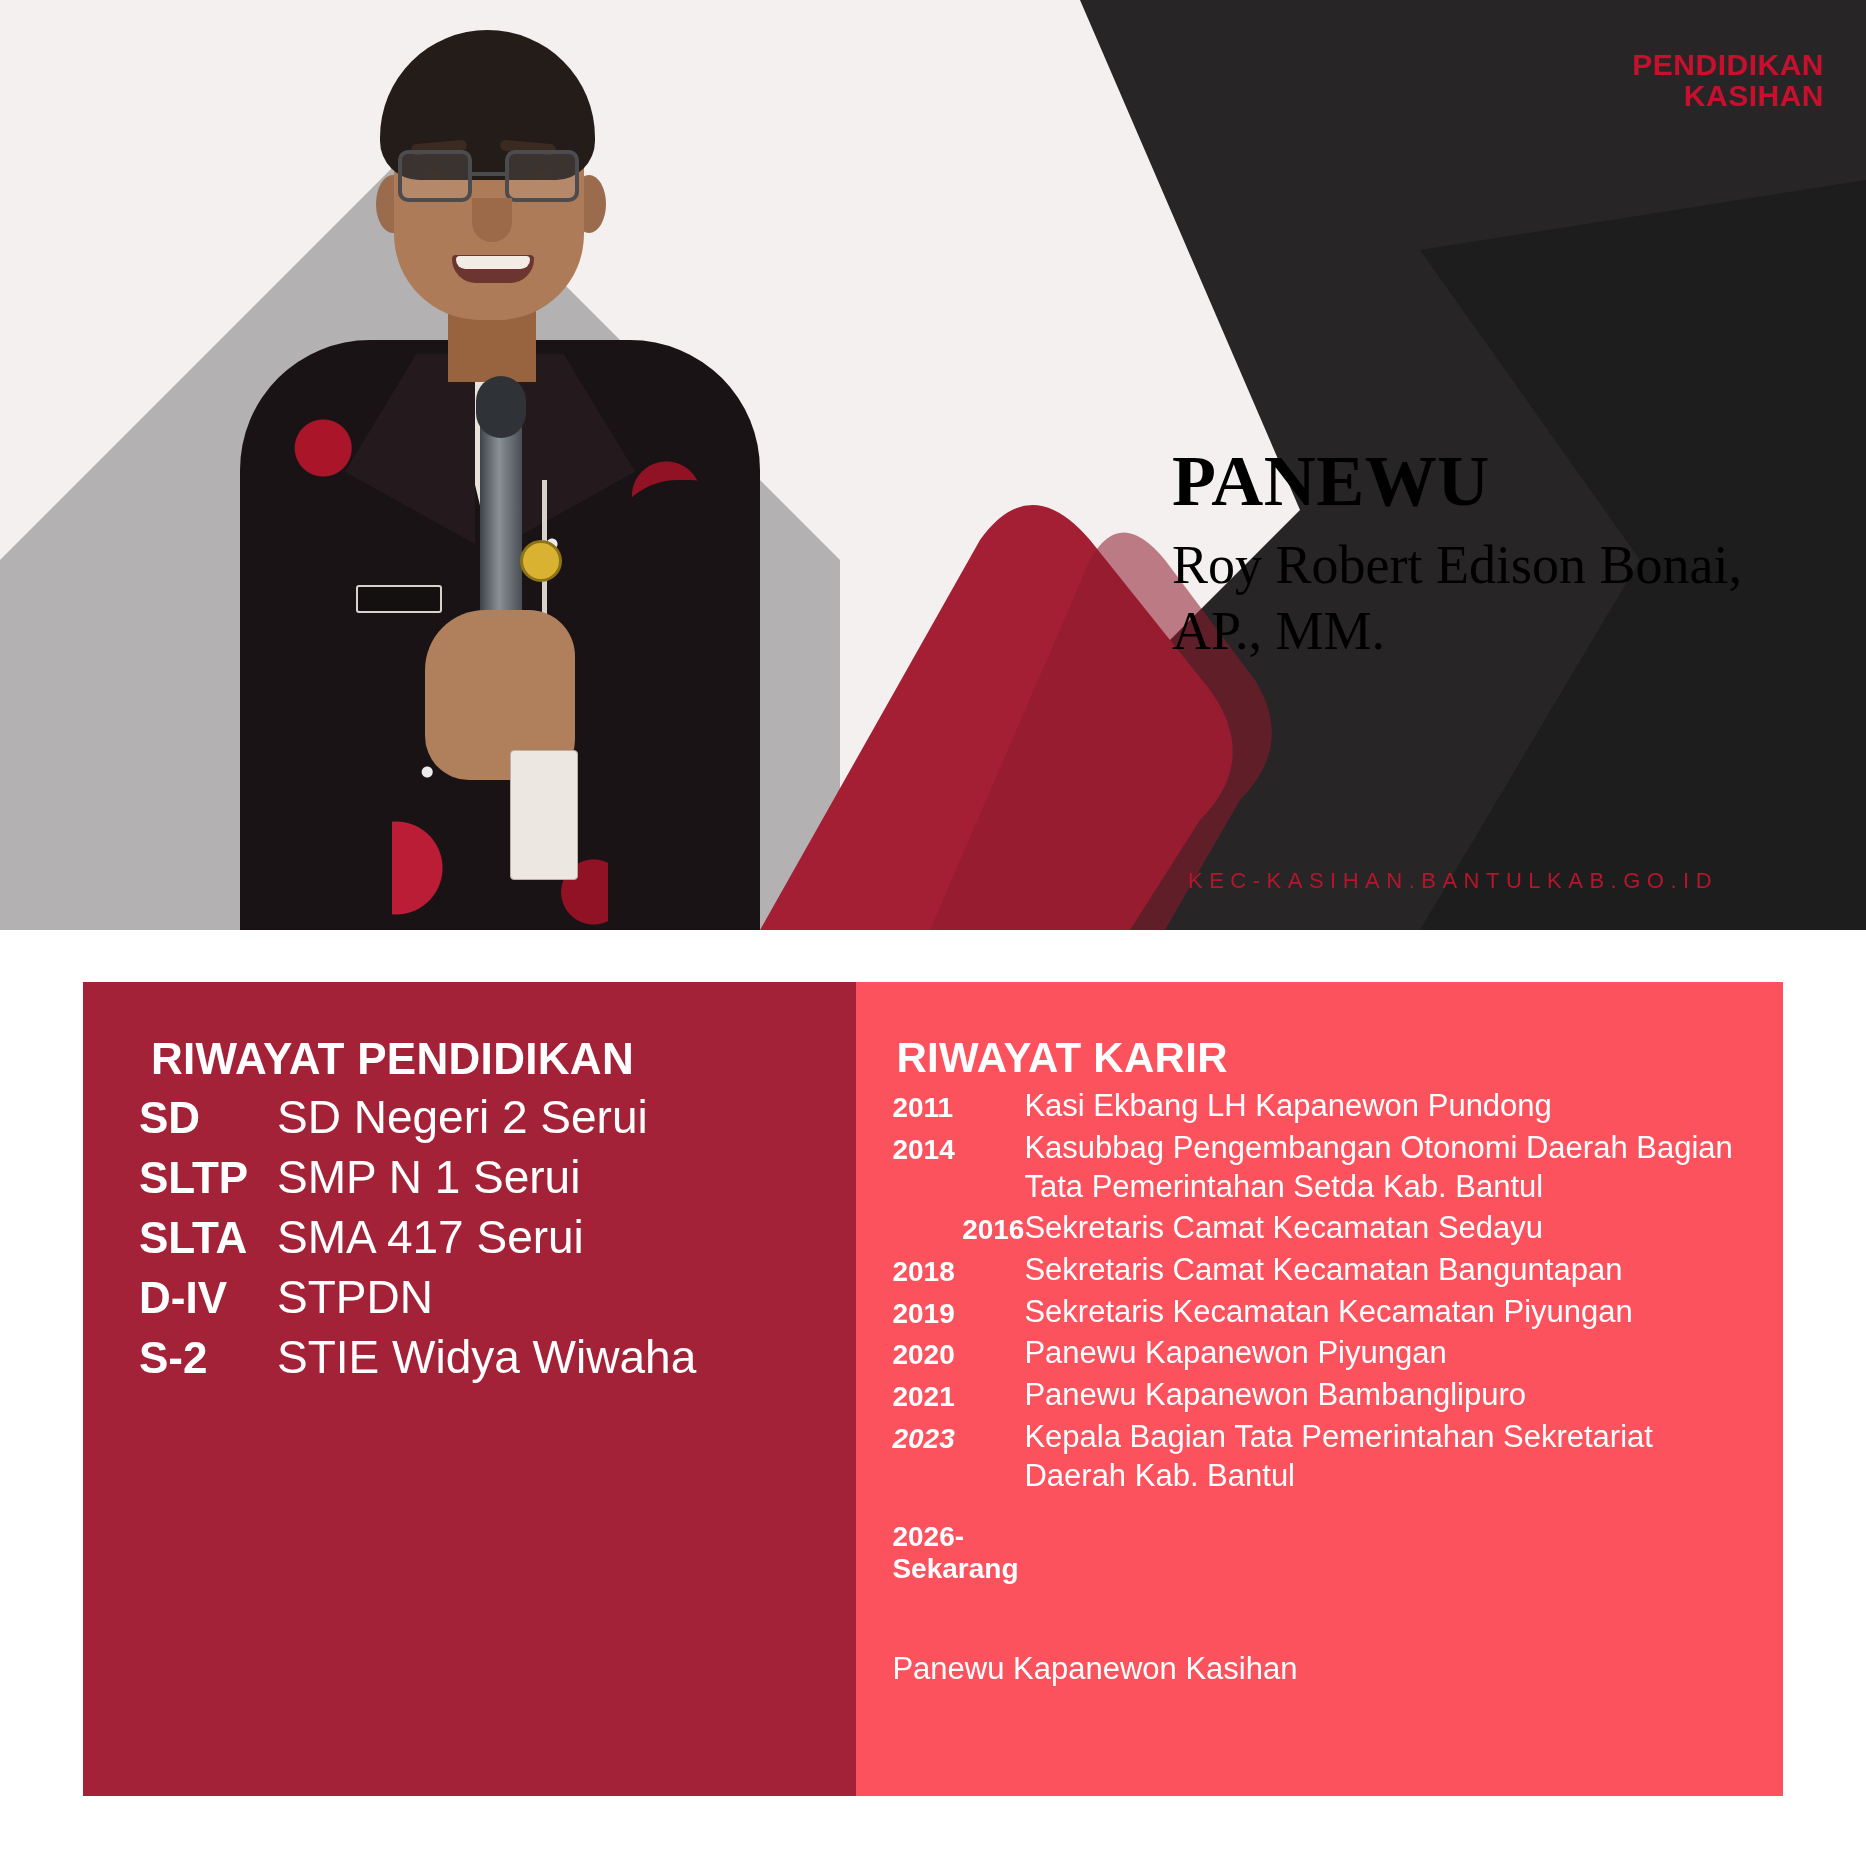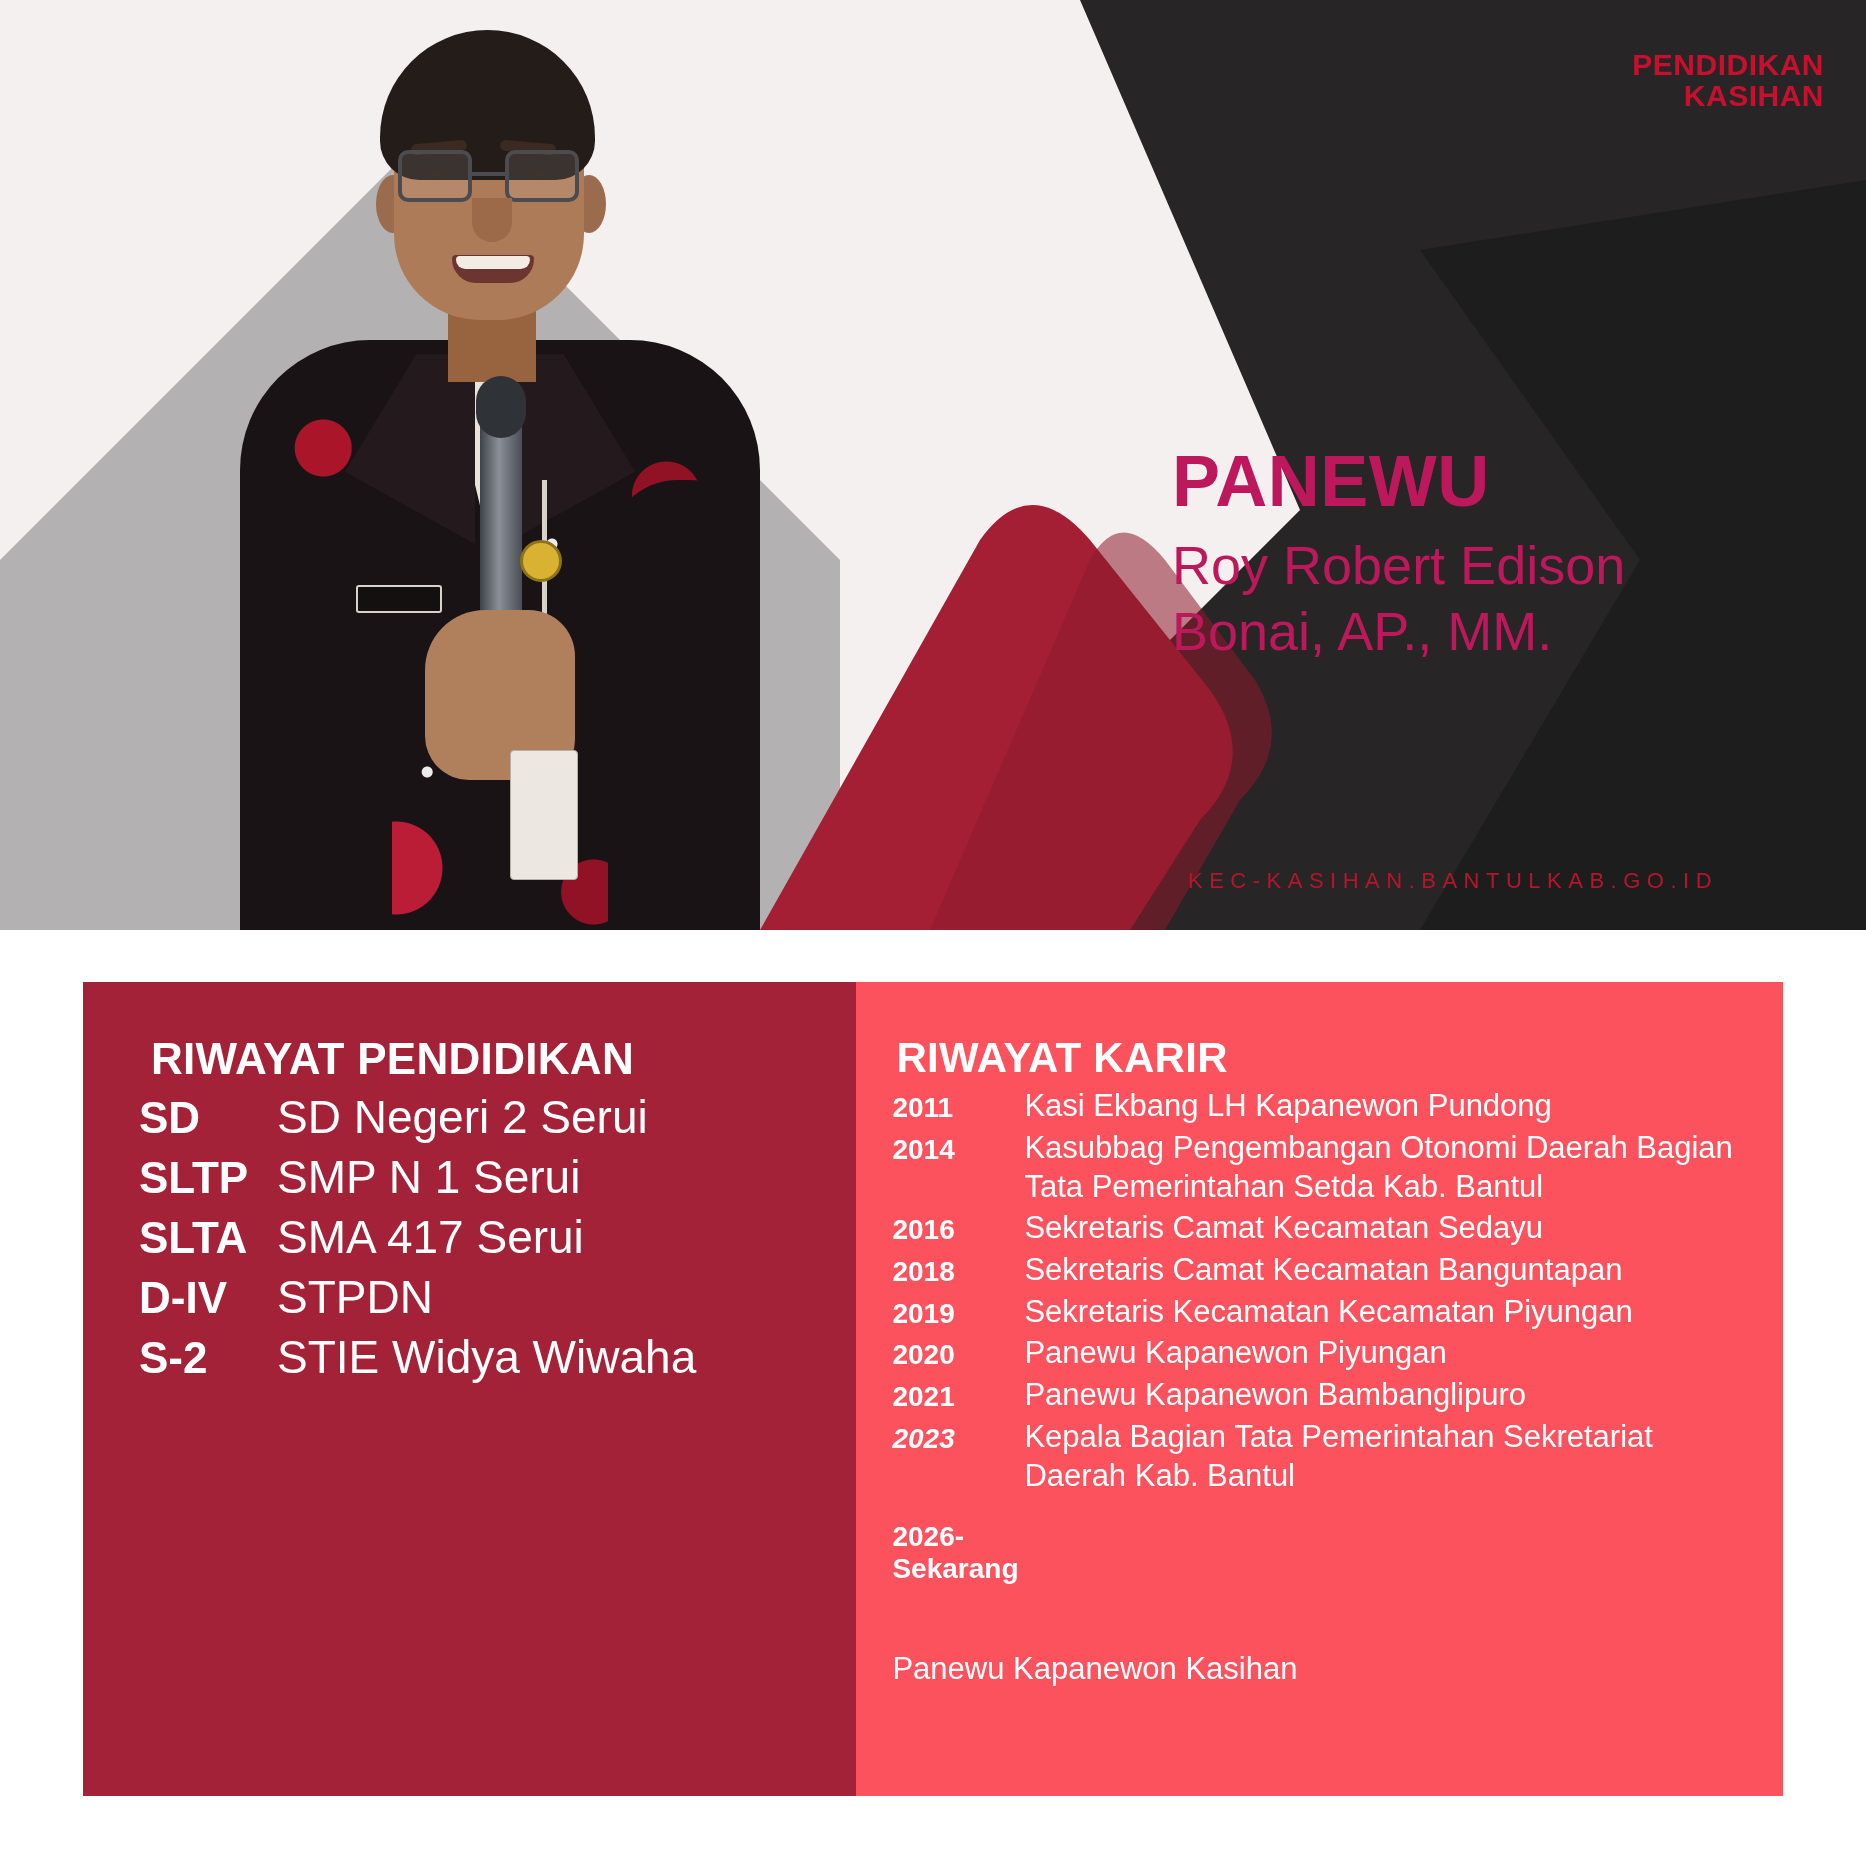--- a/index.html
+++ b/index.html
@@ -181,21 +181,22 @@
     letter-spacing:0.5px;
     font-weight:bold;
     font-size:30px;
     color:#C8102E;
     z-index:6;
   }
   #title-block {
     position:absolute;
     left:1172px; top:445px;
     z-index:6;
-    color:#be185d;
+    color:#000000;
+    font-family:Liberation Serif, serif;
   }
   #role-title {
     font-size:72px;
     font-weight:bold;
     letter-spacing:0.5px;
     line-height:1.0;
   }
   #person-name {
     margin-top:16px;
     font-size:54px;
@@ -374,21 +375,21 @@
     <div id="career-rows">
         <div class="career-row">
           <div class="career-year" style="white-space: pre-line;">2011</div>
           <div class="career-pos">Kasi Ekbang LH Kapanewon Pundong</div>
         </div>
         <div class="career-row">
           <div class="career-year" style="white-space: pre-line;">2014</div>
           <div class="career-pos">Kasubbag Pengembangan Otonomi Daerah Bagian Tata Pemerintahan Setda Kab. Bantul</div>
         </div>
         <div class="career-row">
-          <div class="career-year" style="white-space: pre-line;">2016</div>
+          <div class="career-year" style="white-space: pre-line; text-align: right;">2016</div>
           <div class="career-pos">Sekretaris Camat Kecamatan Sedayu</div>
         </div>
         <div class="career-row">
           <div class="career-year" style="white-space: pre-line;">2018</div>
           <div class="career-pos">Sekretaris Camat Kecamatan Banguntapan</div>
         </div>
         <div class="career-row">
           <div class="career-year" style="white-space: pre-line;">2019</div>
           <div class="career-pos">Sekretaris Kecamatan Kecamatan Piyungan</div>
         </div>

